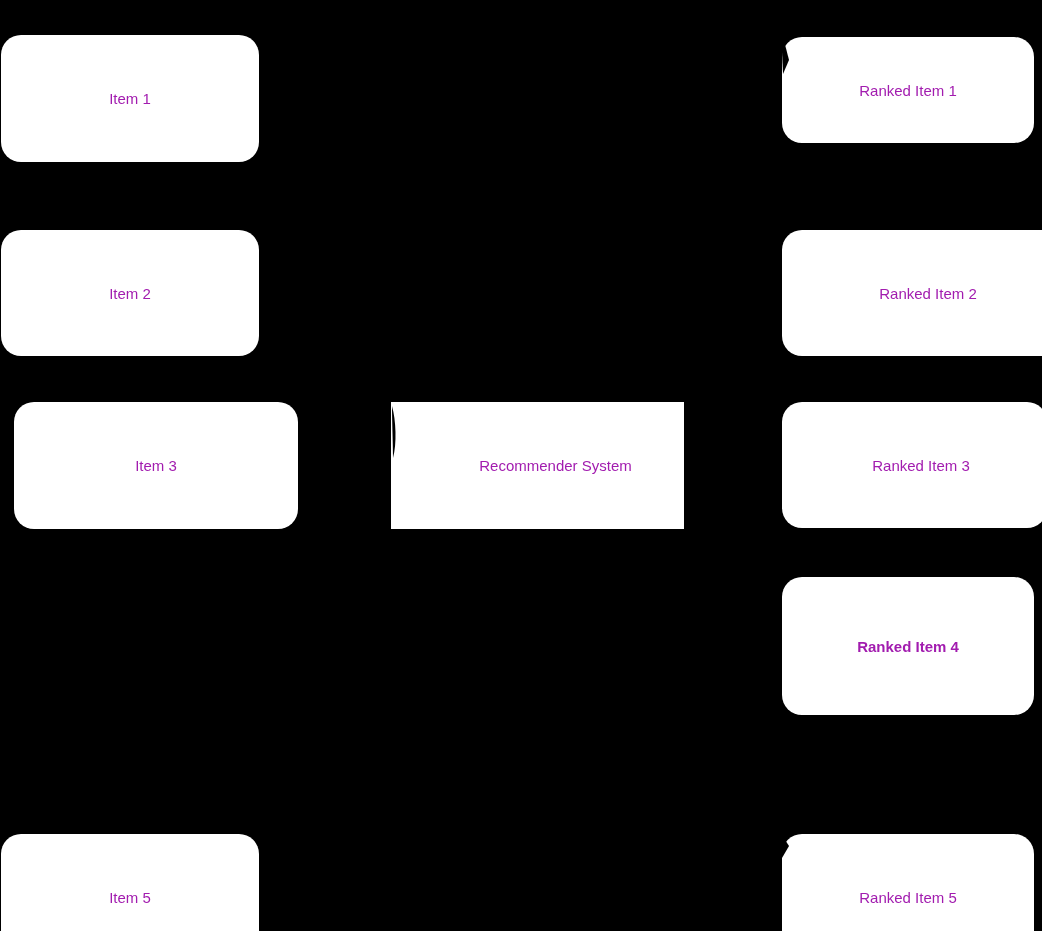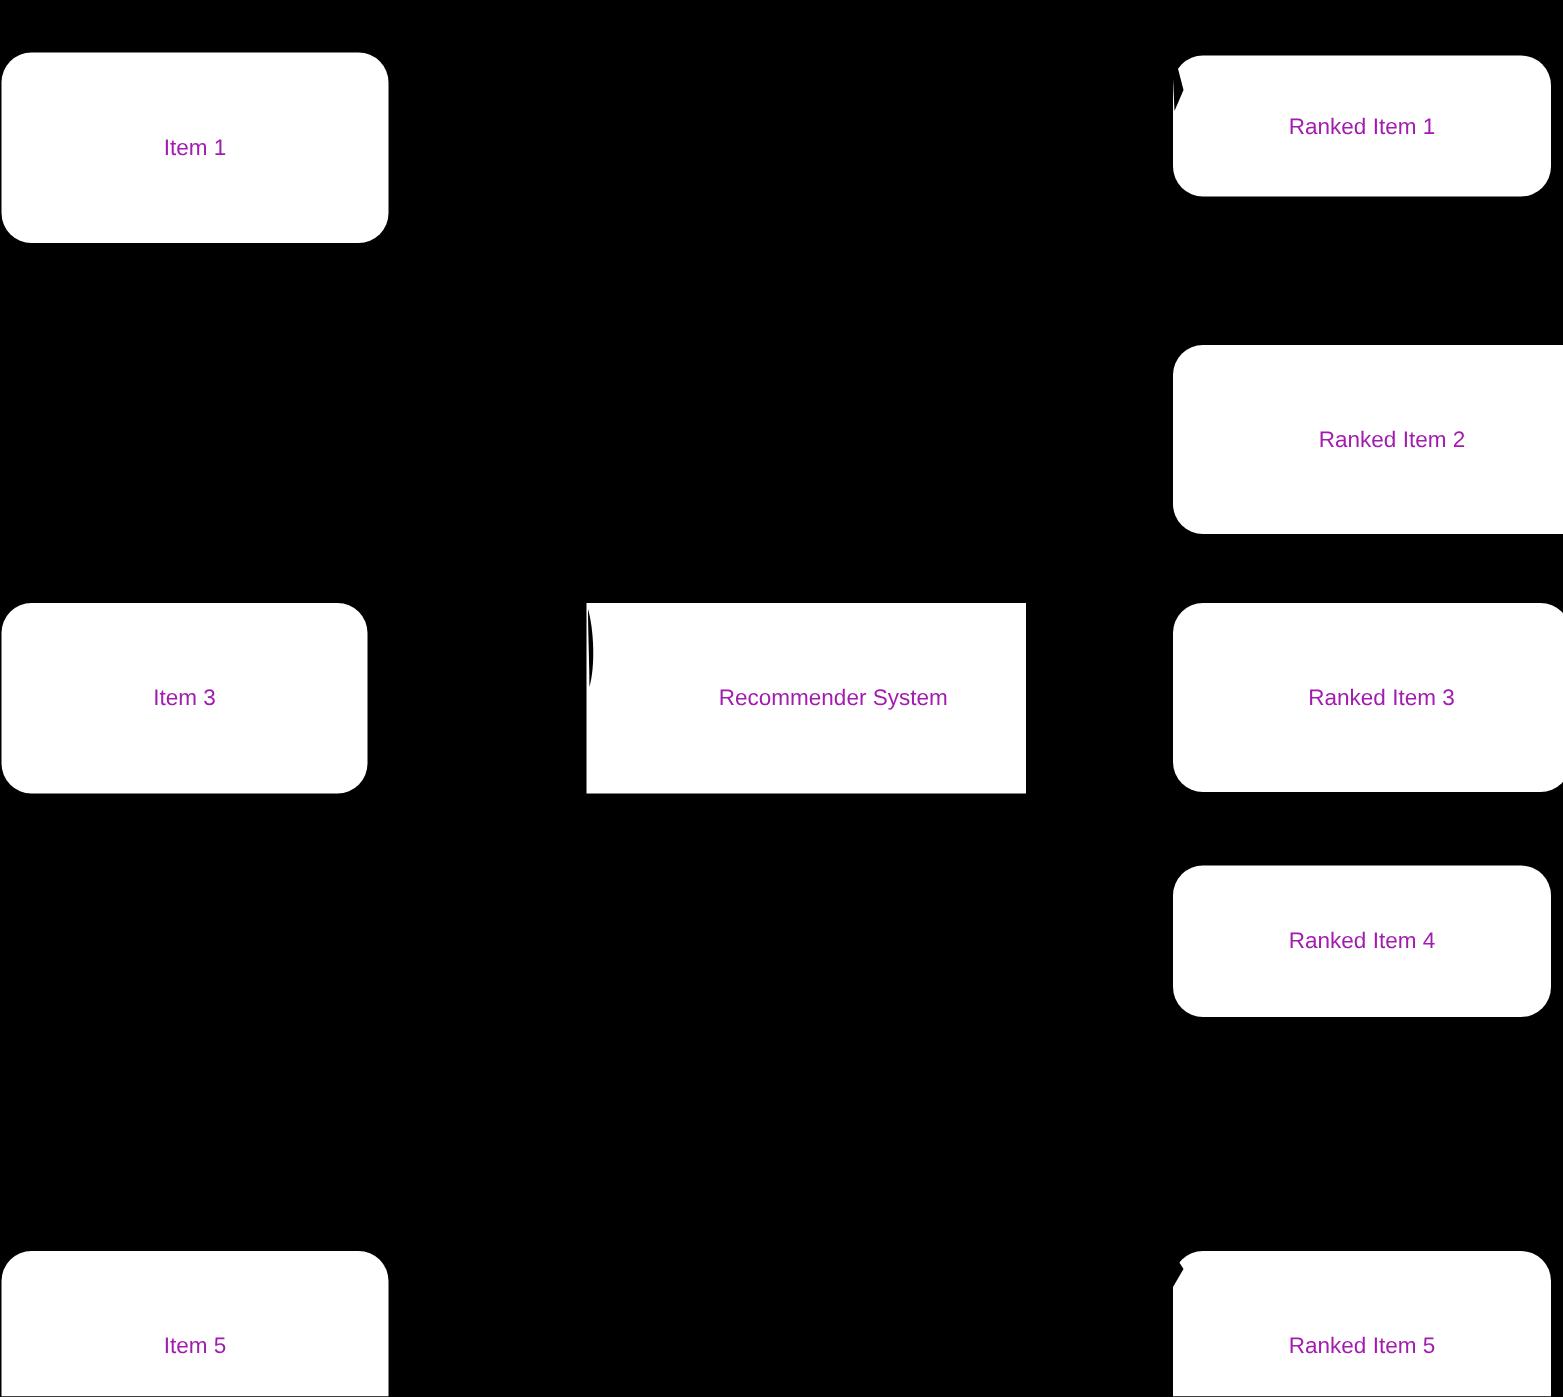--- a/index.html
+++ b/index.html
@@ -26,48 +26,51 @@
     line-height: 1;
     text-align: center;
     margin-top: 33px;
   }
   .rounded { border-radius: 20px; }
   .lbl { white-space: nowrap; }
 
   
   .n-l1 { left: 1px;   top: 2px;   width: 258px; height: 127px; }
   .n-l2 { left: 1px;   top: 197px; width: 258px; height: 126px; }
-  .n-l3 { left: 1px;   top: 369px; width: 244px; height: 127px; }
+  .n-l3 { left: 14px;   top: 369px; width: 284px; height: 127px; }
   .n-l4 { left: 1px;   top: 543px; width: 258px; height: 126px; }
   .n-l5 { left: 1px;   top: 801px; width: 258px; height: 126px; }
 
   
   .n-c  { left: 391px; top: 369px; width: 257px; height: 127px; padding-left: 36px; }
 
   
-  .n-r1 { left: 782px; top: 4px;   width: 252px; height: 94px; }
+  .n-r1 { left: 782px; top: 4px;   width: 252px; height: 106px; }
   .n-r2 { left: 782px; top: 197px; width: 292px; height: 126px; }
   .n-r3 { left: 782px; top: 369px; width: 252px; height: 126px; padding-left: 13px; }
-  .n-r4 { left: 782px; top: 544px; width: 252px; height: 101px; }
+  .n-r4 { left: 782px; top: 544px; width: 252px; height: 138px; font-weight: bold; }
   .n-r5 { left: 782px; top: 801px; width: 252px; height: 126px; }
 
   .artifacts {
     position: absolute;
     left: 0;
     top: 0;
     pointer-events: none;
   }
 </style>
 </head>
 <body>
 
 <div class="canvas">
 
   <div class="node rounded n-l1">
     <span class="lbl">Item 1</span>
+  </div>
+  <div class="node rounded n-l2">
+    <span class="lbl">Item 2</span>
   </div>
   <div class="node rounded n-l3">
     <span class="lbl">Item 3</span>
   </div>
   <div class="node rounded n-l5">
     <span class="lbl">Item 5</span>
   </div>
 
   <div class="node n-c">
     <span class="lbl">Recommender System</span>

